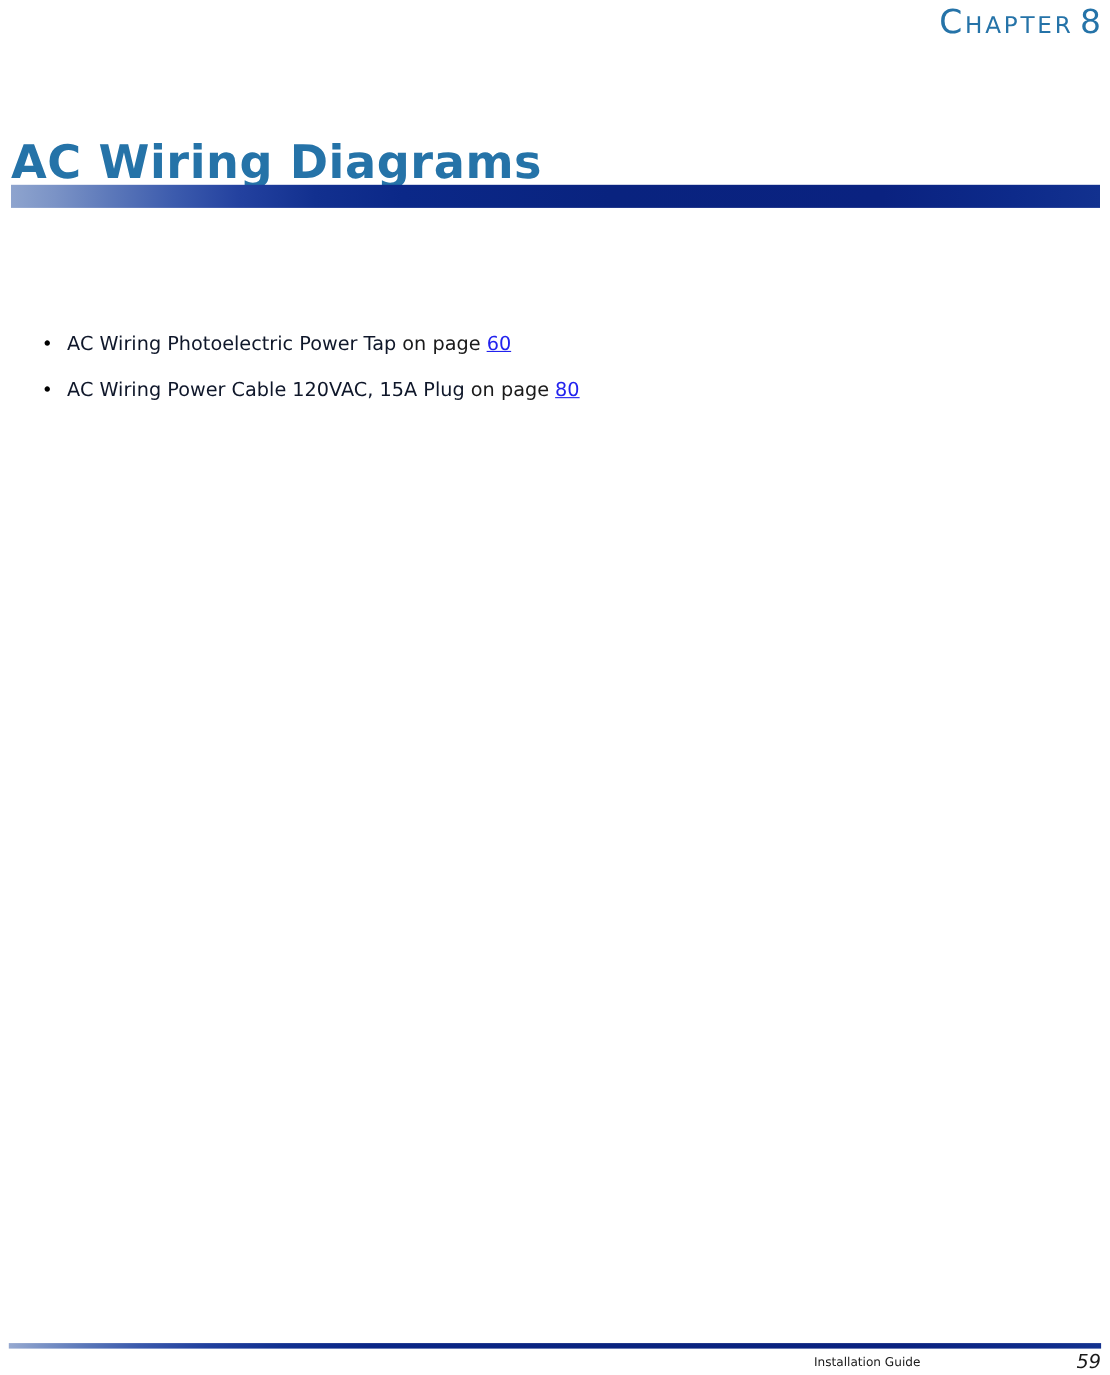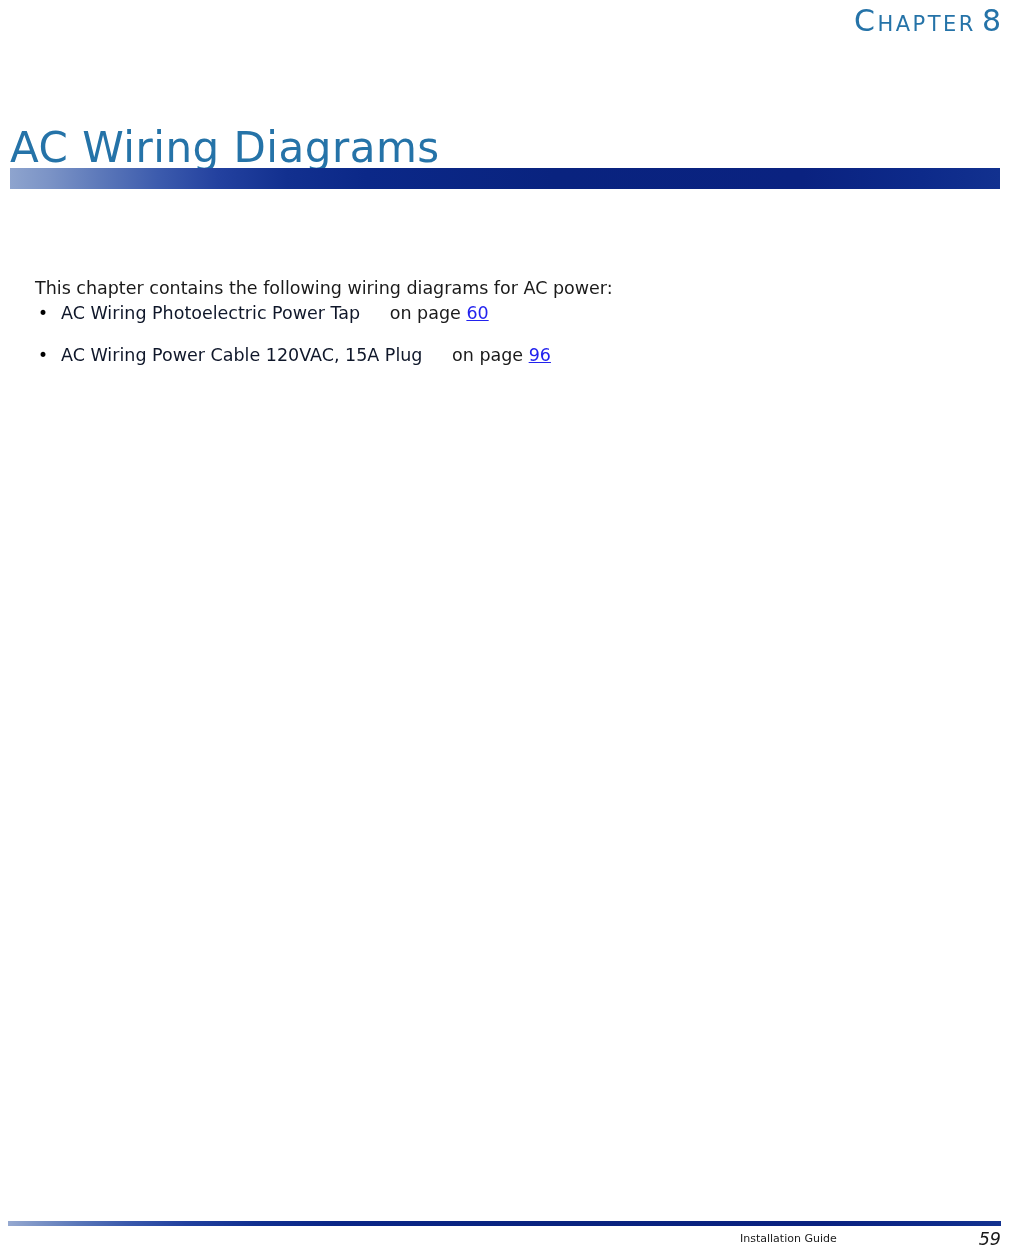--- a/index.html
+++ b/index.html
@@ -47,21 +47,21 @@
   }
 
   
   .chapter-title {
     position: absolute;
     left: 10px;
     top: 96px;
     color: #2573a8;
     font-family: "DejaVu Sans", "Liberation Sans", sans-serif;
     font-size: 42px;
-    font-weight: 400;
+    font-weight: 700;
     letter-spacing: 0.5px;
     line-height: 1.15;
     white-space: nowrap;
   }
 
   
   .header-rule {
     position: absolute;
     left: 10px;
     top: 168px;
@@ -119,21 +119,20 @@
     color: #000000;
     font-size: 17px;
     line-height: 24px;
   }
   .xref-link {
     color: #0f172a;
     text-decoration: none;
   }
   .xref-sep {
     color: #1a1a1a;
-    padding-left: 24px;
   }
   .xref-page {
     color: #2222ee;
     margin-top: 16px;
   }
 
   
   .footer-rule {
     position: absolute;
     left: 8px;
@@ -181,32 +180,31 @@
 <div class="page">
 
   <div class="chapter-eyebrow">
     <span>Chapter</span><span class="chap-num">8</span>
   </div>
 
   <h1 class="chapter-title">AC Wiring Diagrams</h1>
 
   <div class="header-rule"></div>
 
-  <p class="intro-paragraph">This chapter contains the following wiring diagrams for AC power:</p>
 
   <ul class="xref-list">
 
     <li class="xref-item">
       <span class="bullet-glyph">•</span>
       <a class="xref-link" href="#">AC Wiring Photoelectric Power Tap</a><span class="xref-sep"> on page </span><a class="xref-page" href="#">60</a>
     </li>
 
     <li class="xref-item">
       <span class="bullet-glyph">•</span>
-      <a class="xref-link" href="#">AC Wiring Power Cable 120VAC, 15A Plug</a><span class="xref-sep"> on page </span><a class="xref-page" href="#">96</a>
+      <a class="xref-link" href="#">AC Wiring Power Cable 120VAC, 15A Plug</a><span class="xref-sep"> on page </span><a class="xref-page" href="#">80</a>
     </li>
 
   </ul>
 
   <div class="footer-rule"></div>
   <div class="footer-text">Installation Guide</div>
   <div class="footer-page-number">59</div>
 
 </div>
 

